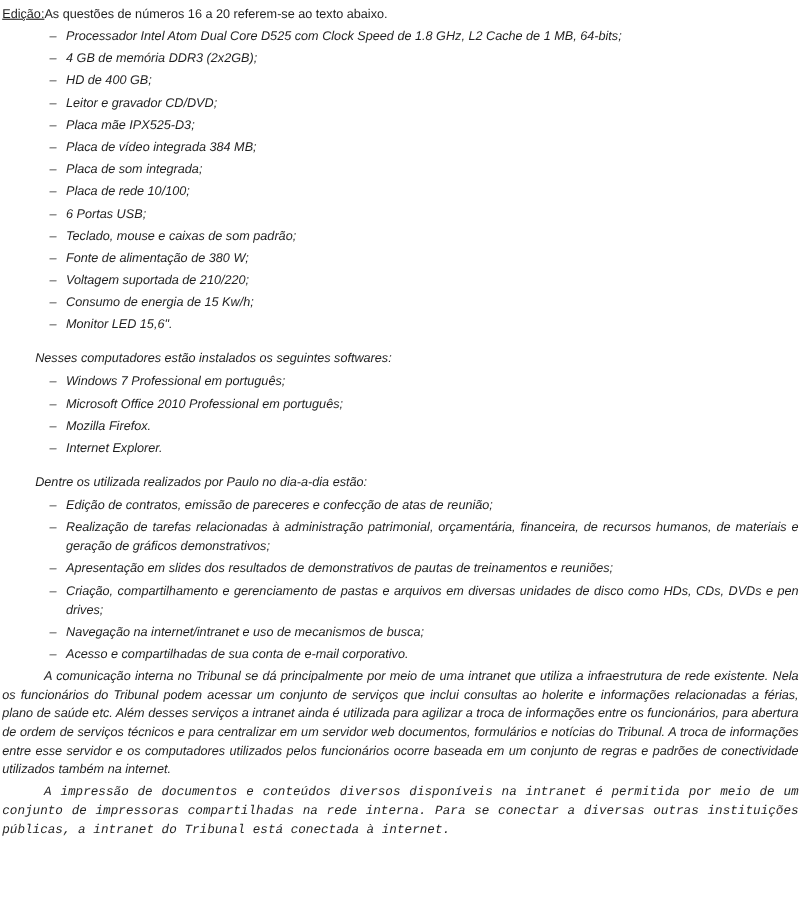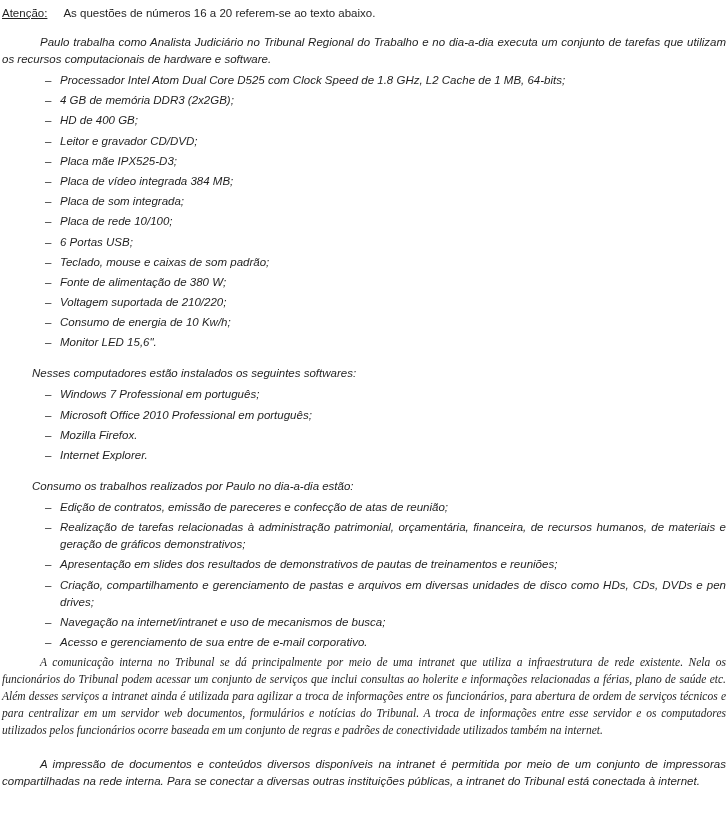--- a/index.html
+++ b/index.html
@@ -10,31 +10,31 @@
     min-height: 827px;
     background: #ffffff;
     color: #1f1f1f;
     font-family: "Liberation Sans", sans-serif;
     font-size: 11.5px;
     padding: 6px 2px 4px 2px;
     overflow: hidden;
   }
   .attention-row { line-height: 15px; font-style: normal; }
   .attention-label { text-decoration: underline; }
-  .attention-text { margin-left: 16px; }
+  .attention-text { }
   .doc { font-style: italic; }
   .para {
     text-align: justify;
     text-indent: 38px;
     line-height: 17px;
   }
   .para-p1 { margin-top: 13px; }
   .para-p2 { margin-top: 5px; }
-  .para-p3 { margin-top: 2px; font-family: Liberation Serif, serif; }
-  .para-p4 { margin-top: 17px; }
+  .para-p3 { margin-top: 2px; }
+  .para-p4 { margin-top: 3px; font-family: Liberation Mono, monospace; }
   ul.dash-list { list-style: none; margin-top: 4px; margin-bottom: 2px; }
   ul.dash-list li {
     display: flex;
     line-height: 17px;
     margin-bottom: 3.2px;
   }
   .dash {
     flex: 0 0 15px;
     margin-left: 43px;
   }
@@ -47,26 +47,25 @@
     line-height: 17px;
     margin-top: 14px;
   }
 </style>
 </head>
 <body>
 
 <div class="page">
 
   <div class="attention-row">
-    <span class="attention-label">Atenção:</span><span class="attention-text">As questões de números 16 a 20 referem-se ao texto abaixo.</span>
+    <span class="attention-label">Edição:</span><span class="attention-text">As questões de números 16 a 20 referem-se ao texto abaixo.</span>
   </div>
 
   <div class="doc">
 
-    <p class="para para-p1">Paulo trabalha como Analista Judiciário no Tribunal Regional do Trabalho e no dia-a-dia executa um conjunto de tarefas que utilizam os recursos computacionais de hardware e software.</p>
 
     <ul class="dash-list">
       <li>
           <span class="dash">–</span>
           <span class="li-text">Processador Intel Atom Dual Core D525 com Clock Speed de 1.8 GHz, L2 Cache de 1 MB, 64-bits;</span>
         </li>
       <li>
           <span class="dash">–</span>
           <span class="li-text">4 GB de memória DDR3 (2x2GB);</span>
         </li>
@@ -105,21 +104,21 @@
       <li>
           <span class="dash">–</span>
           <span class="li-text">Fonte de alimentação de 380 W;</span>
         </li>
       <li>
           <span class="dash">–</span>
           <span class="li-text">Voltagem suportada de 210/220;</span>
         </li>
       <li>
           <span class="dash">–</span>
-          <span class="li-text">Consumo de energia de 10 Kw/h;</span>
+          <span class="li-text">Consumo de energia de 15 Kw/h;</span>
         </li>
       <li>
           <span class="dash">–</span>
           <span class="li-text">Monitor LED 15,6".</span>
         </li>
     </ul>
 
     <p class="list-intro">Nesses computadores estão instalados os seguintes softwares:</p>
 
     <ul class="dash-list">
@@ -134,21 +133,21 @@
       <li>
           <span class="dash">–</span>
           <span class="li-text">Mozilla Firefox.</span>
         </li>
       <li>
           <span class="dash">–</span>
           <span class="li-text">Internet Explorer.</span>
         </li>
     </ul>
 
-    <p class="list-intro">Consumo os trabalhos realizados por Paulo no dia-a-dia estão:</p>
+    <p class="list-intro">Dentre os utilizada realizados por Paulo no dia-a-dia estão:</p>
 
     <ul class="dash-list">
       <li>
           <span class="dash">–</span>
           <span class="li-text">Edição de contratos, emissão de pareceres e confecção de atas de reunião;</span>
         </li>
       <li>
           <span class="dash">–</span>
           <span class="li-text">Realização de tarefas relacionadas à administração patrimonial, orçamentária, financeira, de recursos humanos, de materiais e geração de gráficos demonstrativos;</span>
         </li>
@@ -159,21 +158,21 @@
       <li>
           <span class="dash">–</span>
           <span class="li-text">Criação, compartilhamento e gerenciamento de pastas e arquivos em diversas unidades de disco como HDs, CDs, DVDs e pen drives;</span>
         </li>
       <li>
           <span class="dash">–</span>
           <span class="li-text">Navegação na internet/intranet e uso de mecanismos de busca;</span>
         </li>
       <li>
           <span class="dash">–</span>
-          <span class="li-text">Acesso e gerenciamento de sua entre de e-mail corporativo.</span>
+          <span class="li-text">Acesso e compartilhadas de sua conta de e-mail corporativo.</span>
         </li>
     </ul>
 
     <p class="para para-p3">A comunicação interna no Tribunal se dá principalmente por meio de uma intranet que utiliza a infraestrutura de rede existente. Nela os funcionários do Tribunal podem acessar um conjunto de serviços que inclui consultas ao holerite e informações relacionadas a férias, plano de saúde etc. Além desses serviços a intranet ainda é utilizada para agilizar a troca de informações entre os funcionários, para abertura de ordem de serviços técnicos e para centralizar em um servidor web documentos, formulários e notícias do Tribunal. A troca de informações entre esse servidor e os computadores utilizados pelos funcionários ocorre baseada em um conjunto de regras e padrões de conectividade utilizados também na internet.</p>
     <p class="para para-p4">A impressão de documentos e conteúdos diversos disponíveis na intranet é permitida por meio de um conjunto de impressoras compartilhadas na rede interna. Para se conectar a diversas outras instituições públicas, a intranet do Tribunal está conectada à internet.</p>
 
   </div>
 </div>
 
 </body></html>

